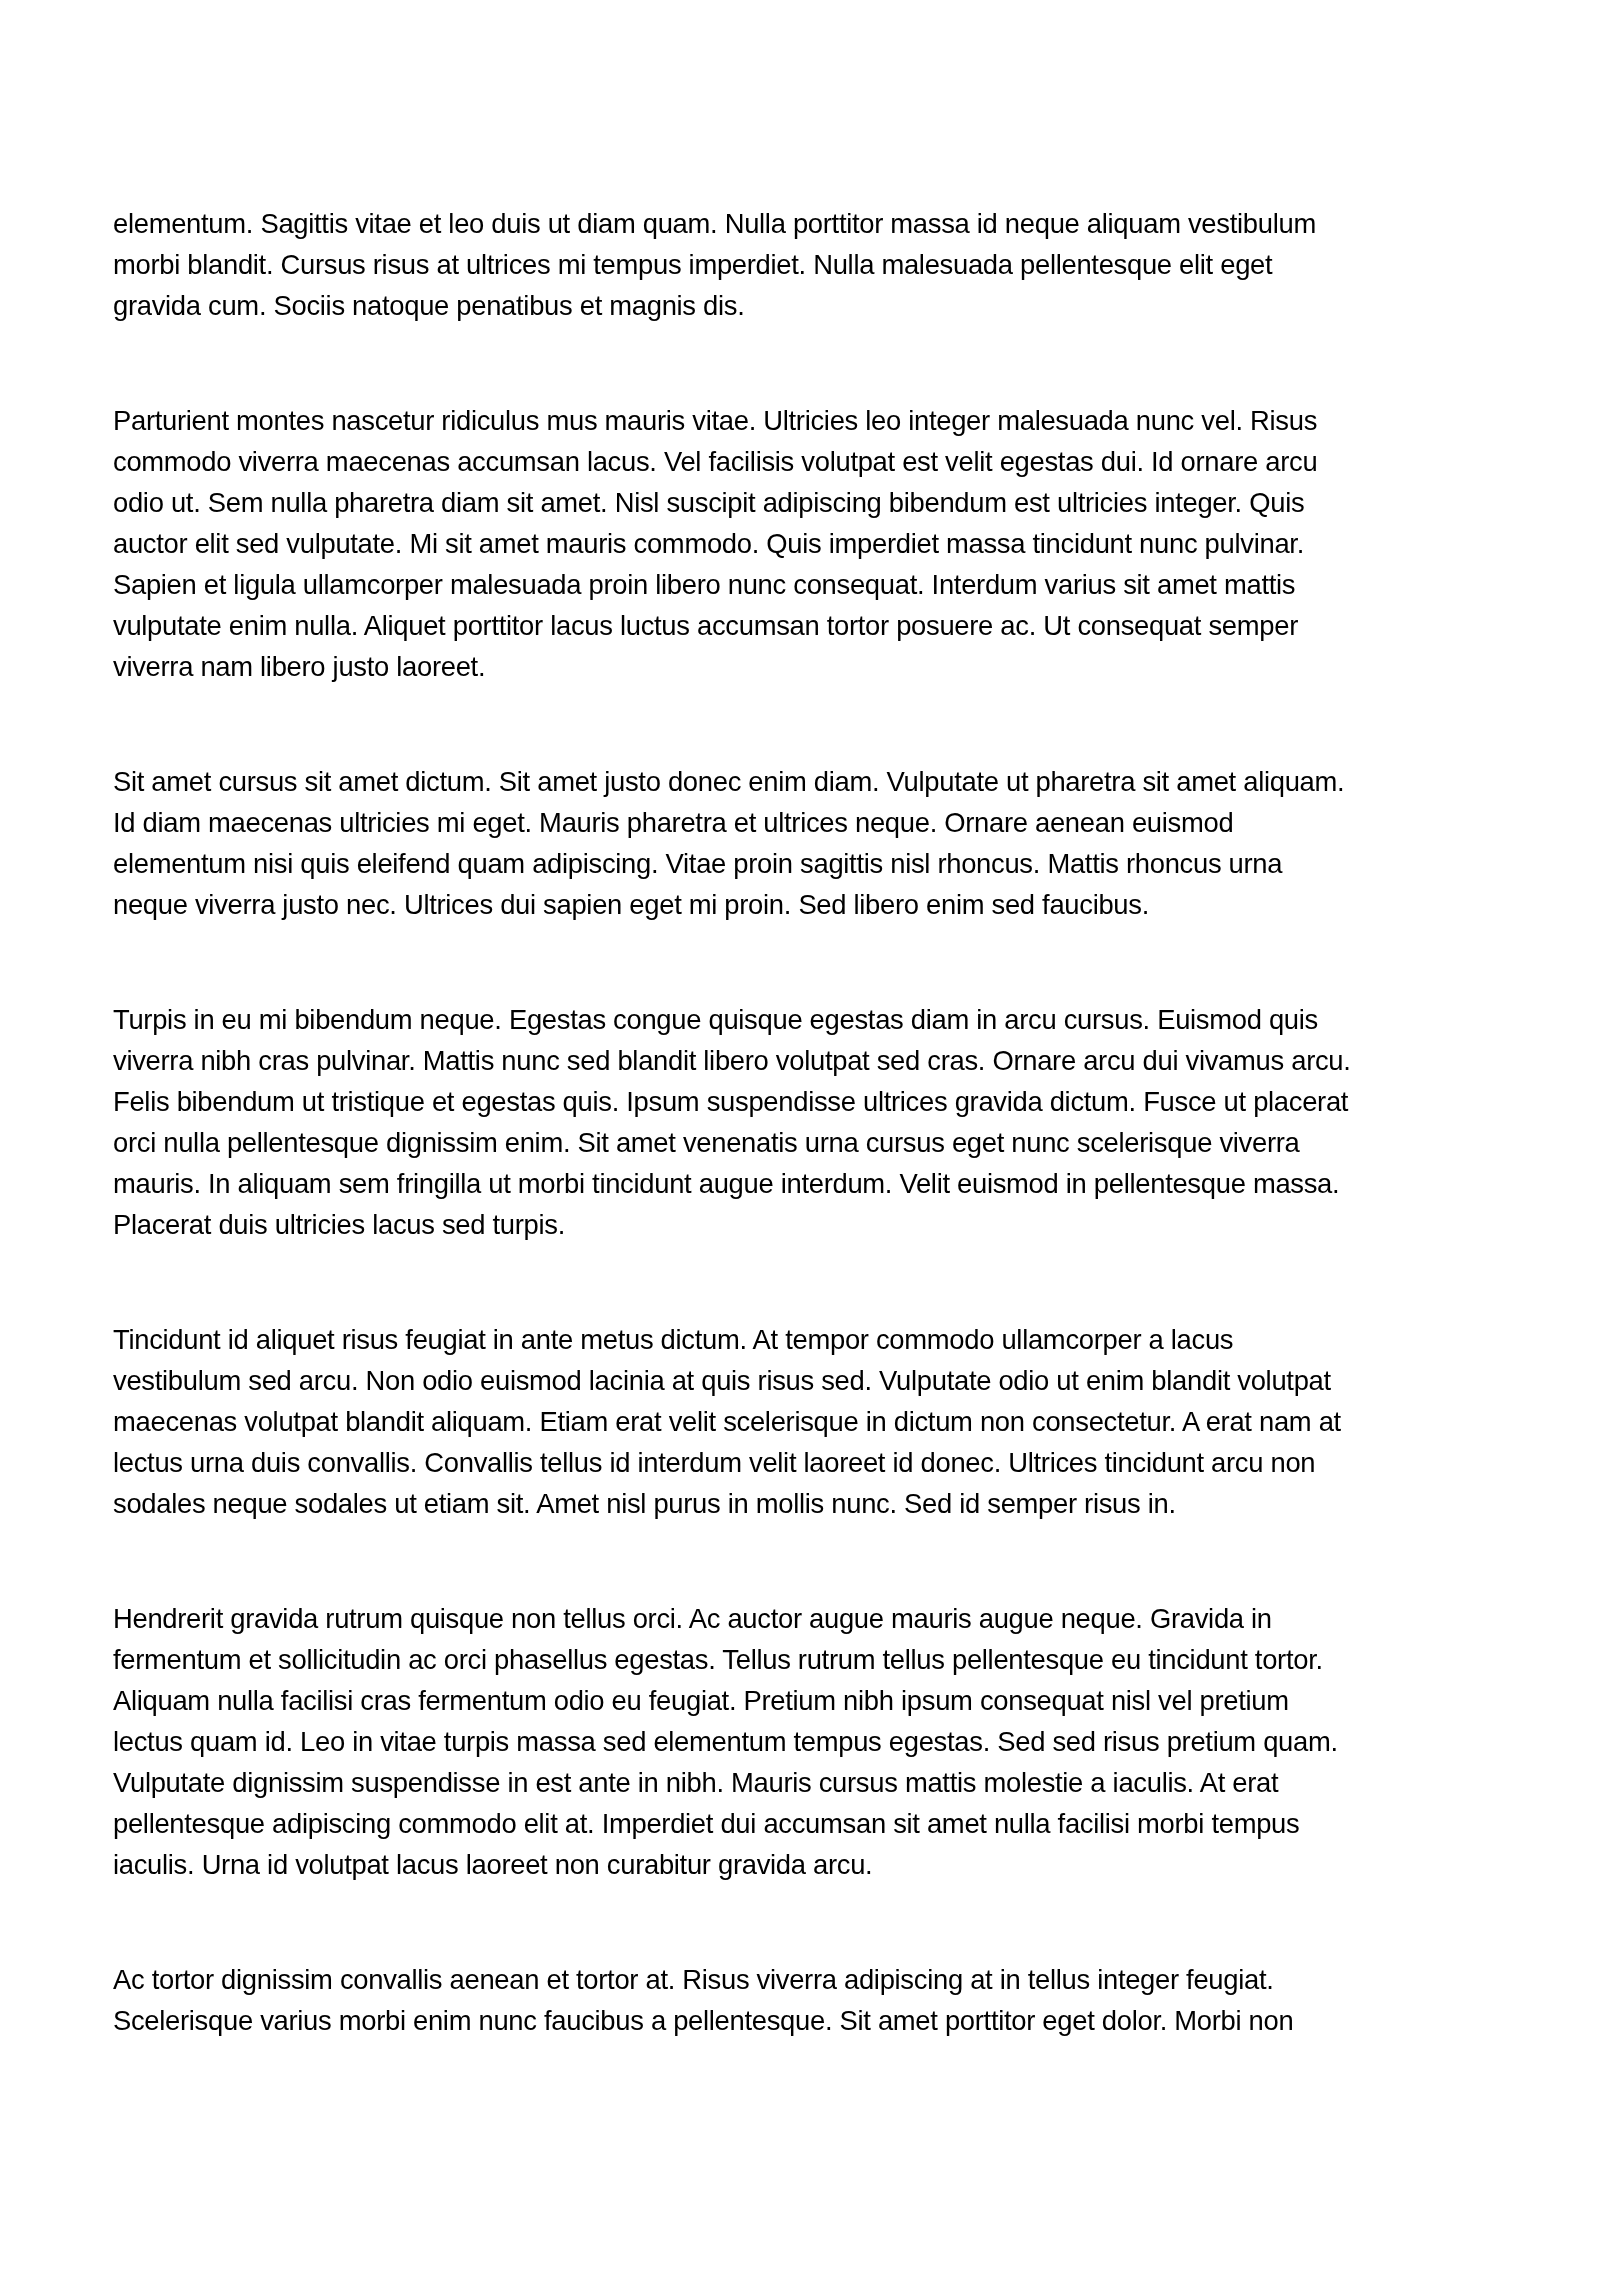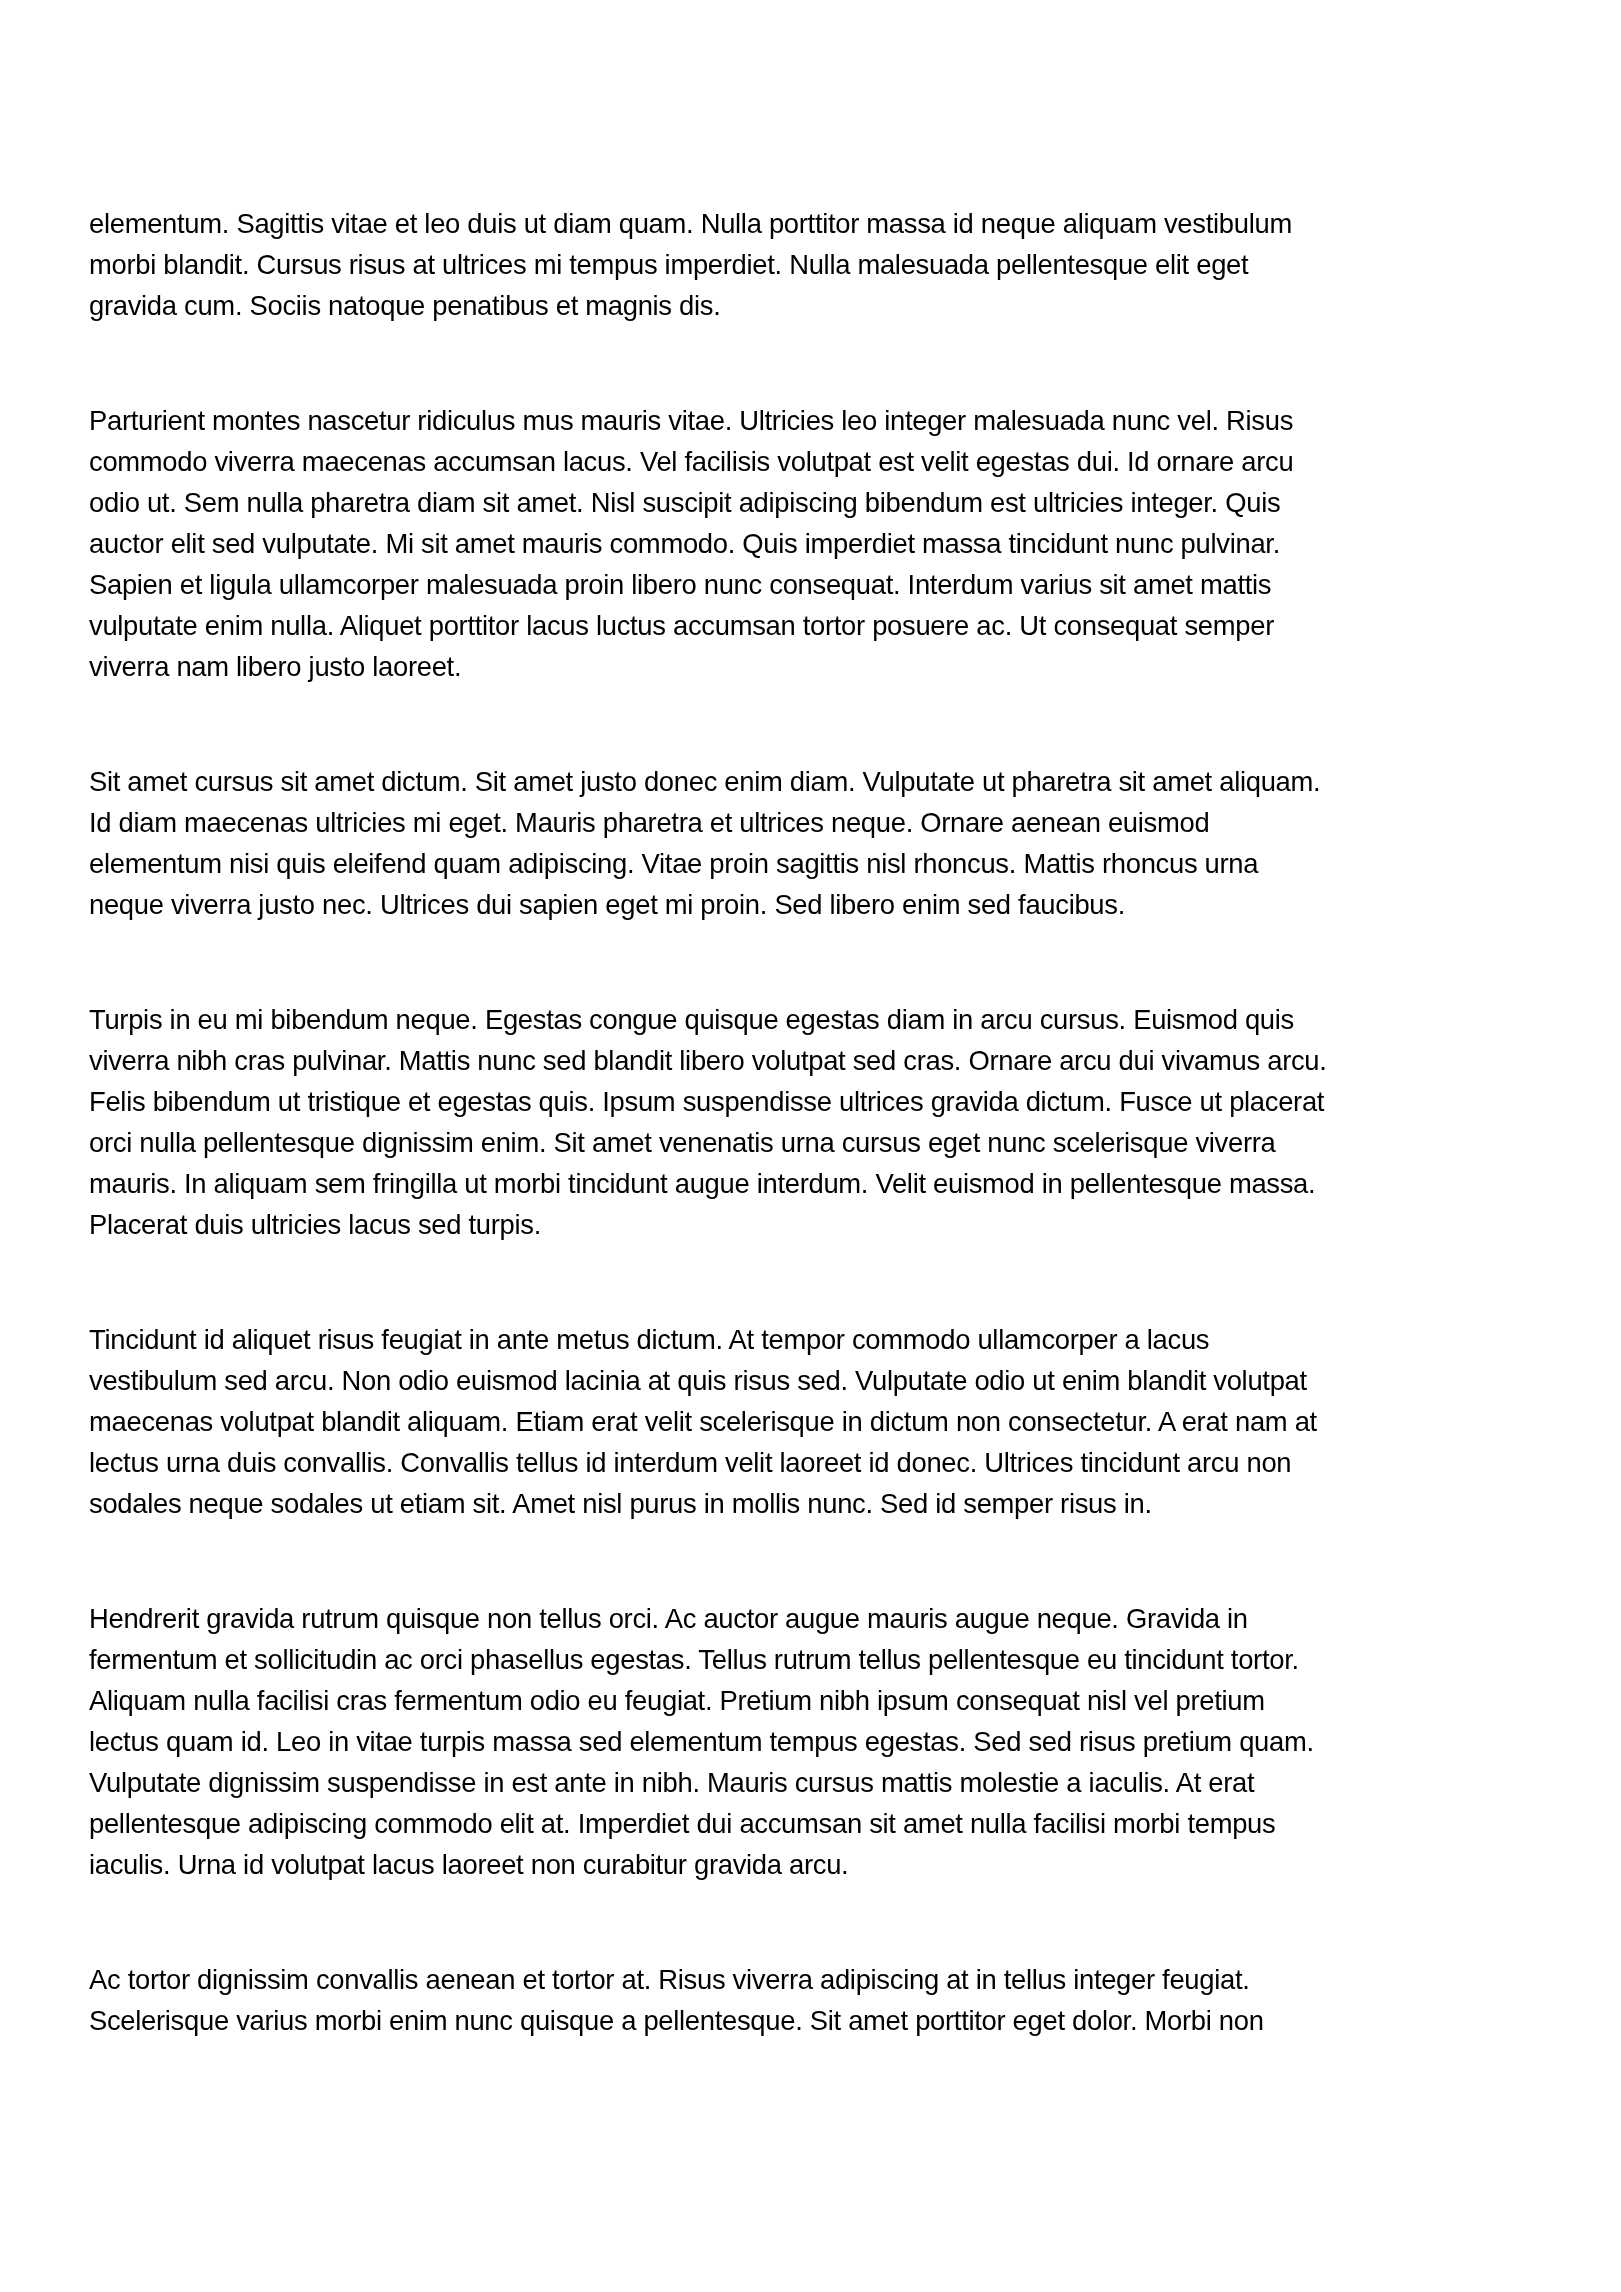--- a/index.html
+++ b/index.html
@@ -6,21 +6,21 @@
     margin: 0;
     padding: 0;
     background: #ffffff;
   }
   .page {
     position: relative;
     width: 1621px;
     height: 2293px;
     background: #ffffff;
     box-sizing: border-box;
-    padding: 203px 180px 0 89px;
+    padding: 203px 180px 0 113px;
     overflow: hidden;
   }
   .doc-body {
     width: 1245px;
   }
   .doc-paragraph {
     font-family: "Liberation Sans", sans-serif;
     font-size: 27.4px;
     line-height: 41px;
     letter-spacing: -0.3px;
@@ -34,16 +34,16 @@
 <body>
 
 <div class="page">
   <div class="doc-body">
       <p class="doc-paragraph">elementum. Sagittis vitae et leo duis ut diam quam. Nulla porttitor massa id neque aliquam vestibulum morbi blandit. Cursus risus at ultrices mi tempus imperdiet. Nulla malesuada pellentesque elit eget gravida cum. Sociis natoque penatibus et magnis dis.</p>
       <p class="doc-paragraph">Parturient montes nascetur ridiculus mus mauris vitae. Ultricies leo integer malesuada nunc vel. Risus commodo viverra maecenas accumsan lacus. Vel facilisis volutpat est velit egestas dui. Id ornare arcu odio ut. Sem nulla pharetra diam sit amet. Nisl suscipit adipiscing bibendum est ultricies integer. Quis auctor elit sed vulputate. Mi sit amet mauris commodo. Quis imperdiet massa tincidunt nunc pulvinar. Sapien et ligula ullamcorper malesuada proin libero nunc consequat. Interdum varius sit amet mattis vulputate enim nulla. Aliquet porttitor lacus luctus accumsan tortor posuere ac. Ut consequat semper viverra nam libero justo laoreet.</p>
       <p class="doc-paragraph">Sit amet cursus sit amet dictum. Sit amet justo donec enim diam. Vulputate ut pharetra sit amet aliquam. Id diam maecenas ultricies mi eget. Mauris pharetra et ultrices neque. Ornare aenean euismod elementum nisi quis eleifend quam adipiscing. Vitae proin sagittis nisl rhoncus. Mattis rhoncus urna neque viverra justo nec. Ultrices dui sapien eget mi proin. Sed libero enim sed faucibus.</p>
       <p class="doc-paragraph">Turpis in eu mi bibendum neque. Egestas congue quisque egestas diam in arcu cursus. Euismod quis viverra nibh cras pulvinar. Mattis nunc sed blandit libero volutpat sed cras. Ornare arcu dui vivamus arcu. Felis bibendum ut tristique et egestas quis. Ipsum suspendisse ultrices gravida dictum. Fusce ut placerat orci nulla pellentesque dignissim enim. Sit amet venenatis urna cursus eget nunc scelerisque viverra mauris. In aliquam sem fringilla ut morbi tincidunt augue interdum. Velit euismod in pellentesque massa. Placerat duis ultricies lacus sed turpis.</p>
       <p class="doc-paragraph">Tincidunt id aliquet risus feugiat in ante metus dictum. At tempor commodo ullamcorper a lacus vestibulum sed arcu. Non odio euismod lacinia at quis risus sed. Vulputate odio ut enim blandit volutpat maecenas volutpat blandit aliquam. Etiam erat velit scelerisque in dictum non consectetur. A erat nam at lectus urna duis convallis. Convallis tellus id interdum velit laoreet id donec. Ultrices tincidunt arcu non sodales neque sodales ut etiam sit. Amet nisl purus in mollis nunc. Sed id semper risus in.</p>
       <p class="doc-paragraph">Hendrerit gravida rutrum quisque non tellus orci. Ac auctor augue mauris augue neque. Gravida in fermentum et sollicitudin ac orci phasellus egestas. Tellus rutrum tellus pellentesque eu tincidunt tortor. Aliquam nulla facilisi cras fermentum odio eu feugiat. Pretium nibh ipsum consequat nisl vel pretium lectus quam id. Leo in vitae turpis massa sed elementum tempus egestas. Sed sed risus pretium quam. Vulputate dignissim suspendisse in est ante in nibh. Mauris cursus mattis molestie a iaculis. At erat pellentesque adipiscing commodo elit at. Imperdiet dui accumsan sit amet nulla facilisi morbi tempus iaculis. Urna id volutpat lacus laoreet non curabitur gravida arcu.</p>
-      <p class="doc-paragraph">Ac tortor dignissim convallis aenean et tortor at. Risus viverra adipiscing at in tellus integer feugiat. Scelerisque varius morbi enim nunc quisque a pellentesque. Sit amet porttitor eget dolor. Morbi non</p>
+      <p class="doc-paragraph">Ac tortor dignissim convallis aenean et tortor at. Risus viverra adipiscing at in tellus integer feugiat. Scelerisque varius morbi enim nunc faucibus a pellentesque. Sit amet porttitor eget dolor. Morbi non</p>
     </div>
 </div>
 
 
 </body></html>

